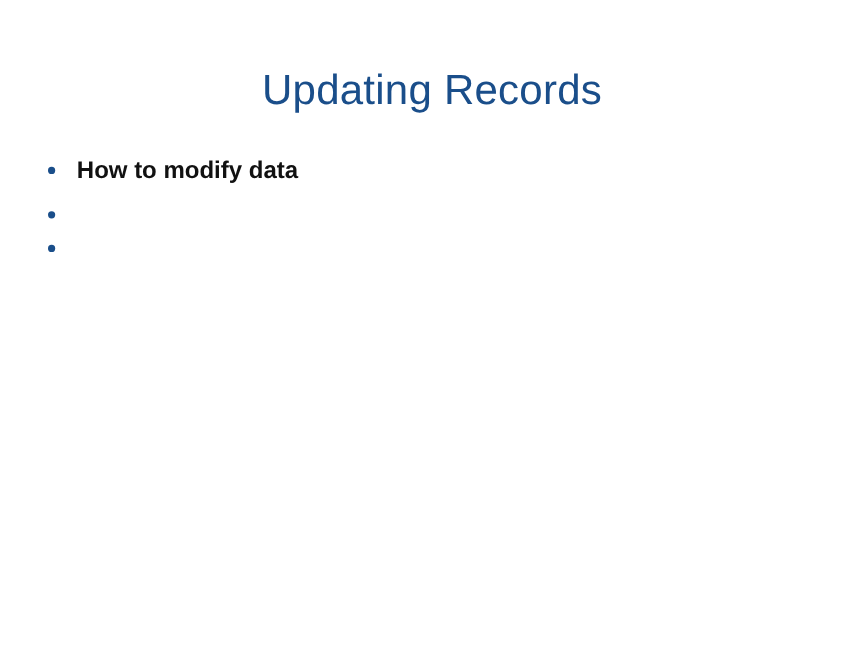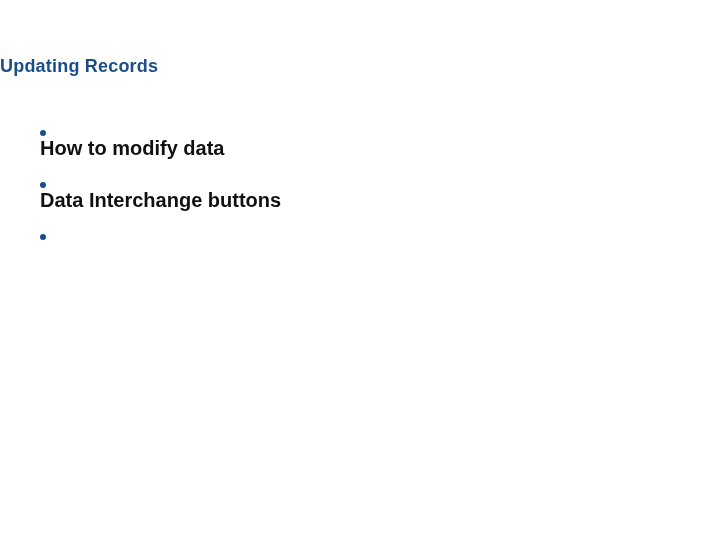--- a/index.html
+++ b/index.html
@@ -14,37 +14,36 @@
       width: 720px;
       height: 540px;
       position: relative;
       box-sizing: border-box;
     }
     .title {
       position: absolute;
       top: 56px;
       left: 0;
       width: 100%;
-      text-align: left;
-      font-size: 18px;
-      font-weight: 700;
+      text-align: center;
+      font-size: 35px;
+      font-weight: 400;
       color: #1a4e8a;
       letter-spacing: 0.2px;
     }
     .bullets {
       position: absolute;
       top: 130px;
       left: 40px;
       right: 40px;
     }
     .bullet-item {
       display: flex;
-      align-items: flex-start;
+      align-items: center;
       margin-bottom: 22px;
-      flex-direction: column;
     }
     .bullet-dot {
       width: 6px;
       height: 6px;
       border-radius: 50%;
       background: #1a4e8a;
       margin-right: 18px;
       flex-shrink: 0;
     }
     .bullet-text {
@@ -62,21 +61,20 @@
 
   <div class="bullets">
 
     <div class="bullet-item">
       <span class="bullet-dot"></span>
       <span class="bullet-text">How to modify data</span>
     </div>
 
     <div class="bullet-item">
       <span class="bullet-dot"></span>
-      <span class="bullet-text">Data Interchange buttons</span>
     </div>
 
     <div class="bullet-item">
       <span class="bullet-dot"></span>
     </div>
 
   </div>
 </div>
 
 </body></html>

